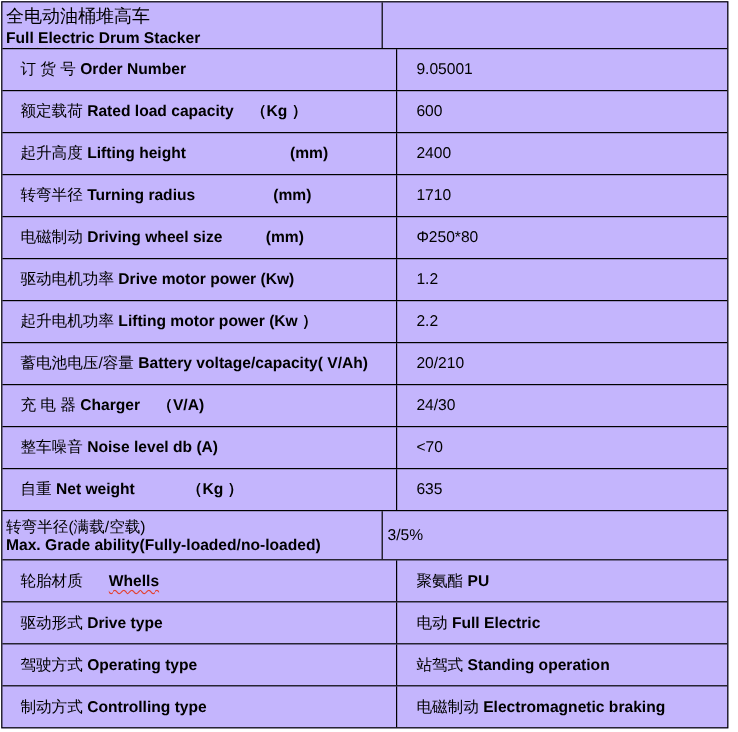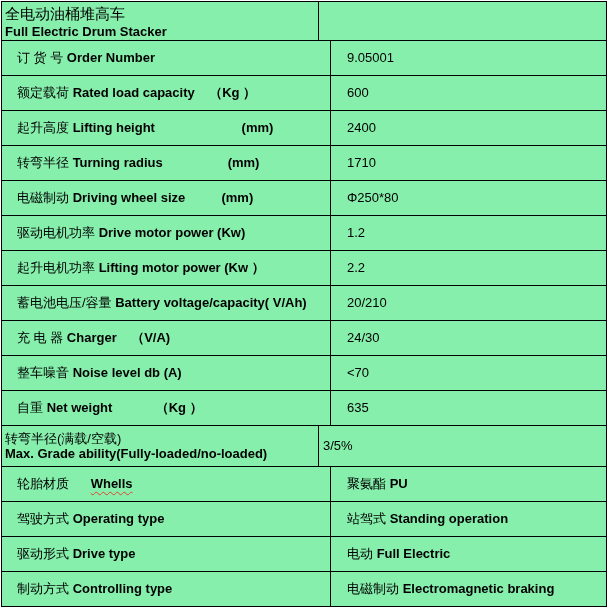--- a/index.html
+++ b/index.html
@@ -9,21 +9,21 @@
       background: #ffffff;
       color: #000000;
       font-family: "Liberation Sans", "DejaVu Sans", sans-serif;
       font-size: 13px;
     }
     .page { position: relative; width: 615px; height: 610px; }
     .spec-table {
       position: absolute; top: 1px; left: 1px;
       width: 606px;
       border: 1px solid #000;
-      background: #86efac;
+      background: #c4b5fd;
     }
     .row { display: flex; border-bottom: 1px solid #000; }
     .row:last-child { border-bottom: none; align-items: flex-end; }
     .r-normal { height: 35px; }
     .row:last-child.r-normal { height: 34px; }
     .r-header { height: 39px; }
     .r-tall { height: 41px; }
     .cell {
       white-space: pre;
       overflow: hidden;
@@ -139,27 +139,27 @@
       </div>
       <div class="cell value"><span class="zh">3/5%</span><span class="en"></span></div>
     </div>
 
     <div class="row r-normal">
       <div class="cell label"><span class="zh">轮胎材质      </span><span class="en wavy">Whells</span></div>
       <div class="cell value"><span class="zh">聚氨酯 </span><span class="en">PU</span></div>
     </div>
 
     <div class="row r-normal">
-      <div class="cell label"><span class="zh">驾驶方式 </span><span class="en">Operating type</span></div>
-      <div class="cell value"><span class="zh">站驾式 </span><span class="en">Standing operation</span></div>
+      <div class="cell label"><span class="zh">驱动形式 </span><span class="en">Drive type</span></div>
+      <div class="cell value"><span class="zh">电动 </span><span class="en">Full Electric</span></div>
     </div>
 
     <div class="row r-normal">
-      <div class="cell label"><span class="zh">驱动形式 </span><span class="en">Drive type</span></div>
-      <div class="cell value"><span class="zh">电动 </span><span class="en">Full Electric</span></div>
+      <div class="cell label"><span class="zh">驾驶方式 </span><span class="en">Operating type</span></div>
+      <div class="cell value"><span class="zh">站驾式 </span><span class="en">Standing operation</span></div>
     </div>
 
     <div class="row r-normal">
       <div class="cell label"><span class="zh">制动方式 </span><span class="en">Controlling type</span></div>
       <div class="cell value"><span class="zh">电磁制动 </span><span class="en">Electromagnetic braking</span></div>
     </div>
 
   </div>
 </div>
 

